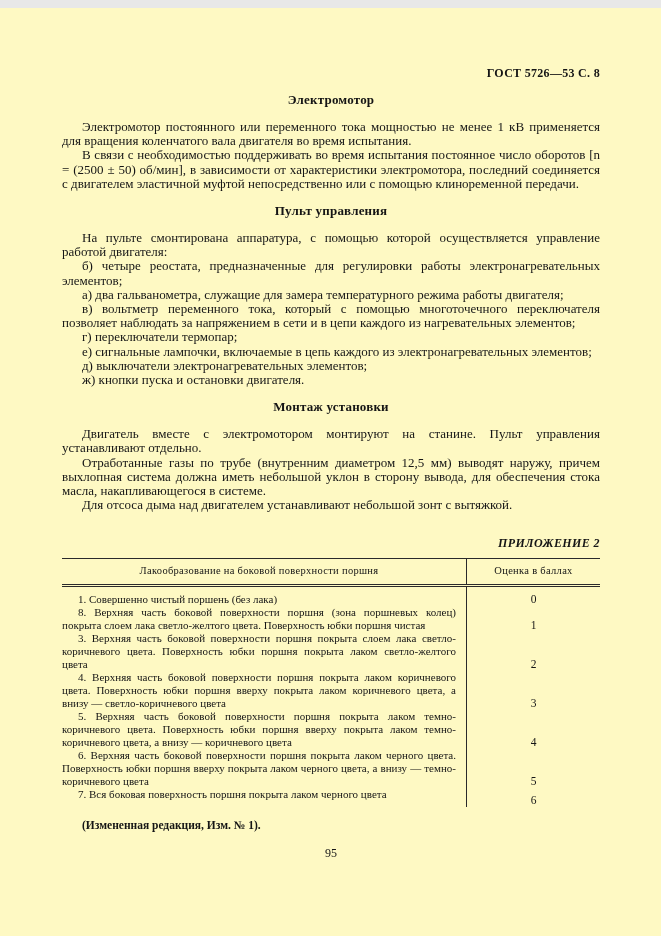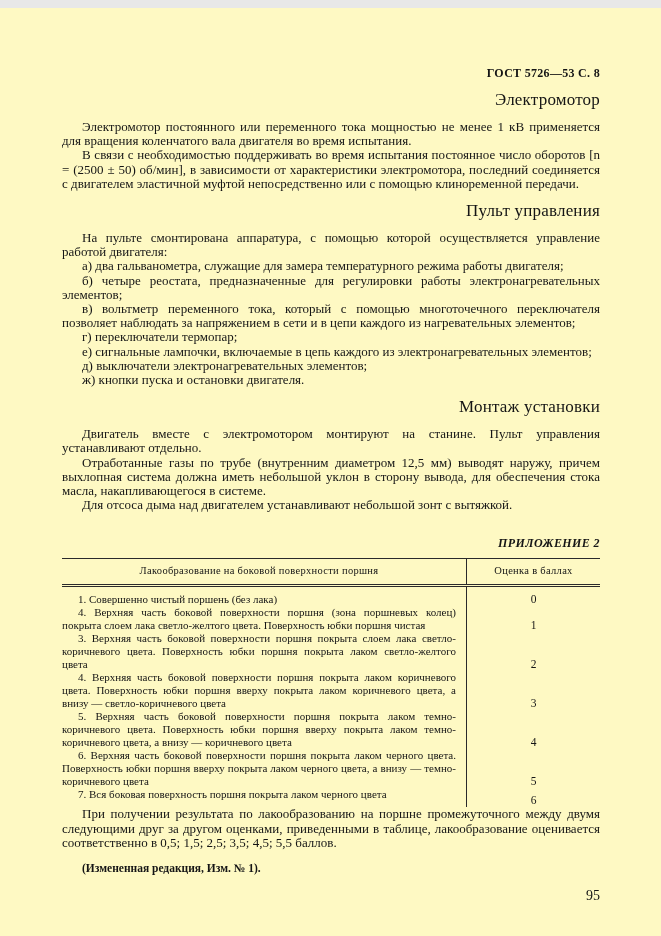--- a/index.html
+++ b/index.html
@@ -16,23 +16,23 @@
     margin-top: 8px;
   }
   .gost {
     text-align: right;
     font-weight: bold;
     font-size: 12px;
     line-height: 14px;
     letter-spacing: 0.3px;
   }
   .heading {
-    text-align: right;
-    font-weight: normal;
-    font-size: 17px;
+    text-align: center;
+    font-weight: bold;
+    font-size: 13px;
     line-height: 14px;
     margin-top: 13px;
     margin-bottom: 13px;
     letter-spacing: 0.2px;
   }
   p.body-par {
     margin: 0;
     font-size: 13px;
     line-height: 14.2px;
     text-align: justify;
@@ -102,43 +102,43 @@
   }
   .amendment {
     margin: 0;
     margin-top: 11px;
     font-weight: bold;
     font-size: 11.5px;
     line-height: 14.2px;
     text-indent: 20px;
   }
   .page-number {
-    text-align: right;
-    font-size: 14px;
+    text-align: center;
+    font-size: 12px;
     margin-top: 13px;
   }
 </style>
 </head>
 <body>
 
 <div class="page">
 
   <div class="gost">ГОСТ 5726—53 С. 8</div>
 
   <div>
     <div class="heading">Электромотор</div>
     <p class="body-par">Электромотор постоянного или переменного тока мощностью не менее 1 кВ применяется для вращения коленчатого вала двигателя во время испытания.</p>
     <p class="body-par">В связи с необходимостью поддерживать во время испытания постоянное число оборотов [n = (2500 ± 50) об/мин], в зависимости от характеристики электромотора, последний соединяется с двигателем эластичной муфтой непосредственно или с помощью клиноременной передачи.</p>
   </div>
 
   <div>
     <div class="heading">Пульт управления</div>
     <p class="body-par">На пульте смонтирована аппаратура, с помощью которой осуществляется управление работой двигателя:</p>
+    <p class="body-par">б) четыре реостата, предназначенные для регулировки работы электронагревательных элементов;</p>
     <p class="body-par">а) два гальванометра, служащие для замера температурного режима работы двигателя;</p>
-    <p class="body-par">б) четыре реостата, предназначенные для регулировки работы электронагревательных элементов;</p>
     <p class="body-par">в) вольтметр переменного тока, который с помощью многоточечного переключателя позволяет наблюдать за напряжением в сети и в цепи каждого из нагревательных элементов;</p>
     <p class="body-par">г) переключатели термопар;</p>
     <p class="body-par">е) сигнальные лампочки, включаемые в цепь каждого из электронагревательных элементов;</p>
     <p class="body-par">д) выключатели электронагревательных элементов;</p>
     <p class="body-par">ж) кнопки пуска и остановки двигателя.</p>
   </div>
 
   <div>
     <div class="heading">Монтаж установки</div>
     <p class="body-par">Двигатель вместе с электромотором монтируют на станине. Пульт управления устанавливают отдельно.</p>
@@ -156,21 +156,21 @@
     <div class="t-row t-body-pad-top">
       <div class="c-desc">
           <p class="cell-text">1. Совершенно чистый поршень (без лака)</p>
         </div>
       <div class="c-score">
           <span>0</span>
         </div>
     </div>
     <div class="t-row">
       <div class="c-desc">
-          <p class="cell-text">4. Верхняя часть боковой поверхности поршня (зона поршневых колец) покрыта слоем лака светло-желтого цвета. Поверхность юбки поршня чистая</p>
+          <p class="cell-text">8. Верхняя часть боковой поверхности поршня (зона поршневых колец) покрыта слоем лака светло-желтого цвета. Поверхность юбки поршня чистая</p>
         </div>
       <div class="c-score">
           <span>1</span>
         </div>
     </div>
     <div class="t-row">
       <div class="c-desc">
           <p class="cell-text">3. Верхняя часть боковой поверхности поршня покрыта слоем лака светло-коричневого цвета. Поверхность юбки поршня покрыта лаком светло-желтого цвета</p>
         </div>
       <div class="c-score">
@@ -204,18 +204,17 @@
     <div class="t-row t-body-pad-bot">
       <div class="c-desc">
           <p class="cell-text">7. Вся боковая поверхность поршня покрыта лаком черного цвета</p>
         </div>
       <div class="c-score">
           <span>6</span>
         </div>
     </div>
   </div>
 
-  <p class="body-par closing">При получении результата по лакообразованию на поршне промежуточного между двумя следующими друг за другом оценками, приведенными в таблице, лакообразование оценивается соответственно в 0,5; 1,5; 2,5; 3,5; 4,5; 5,5 баллов.</p>
   <p class="amendment">(Измененная редакция, Изм. № 1).</p>
 
   <div class="page-number">95</div>
 
 </div>
 
 </body></html>

